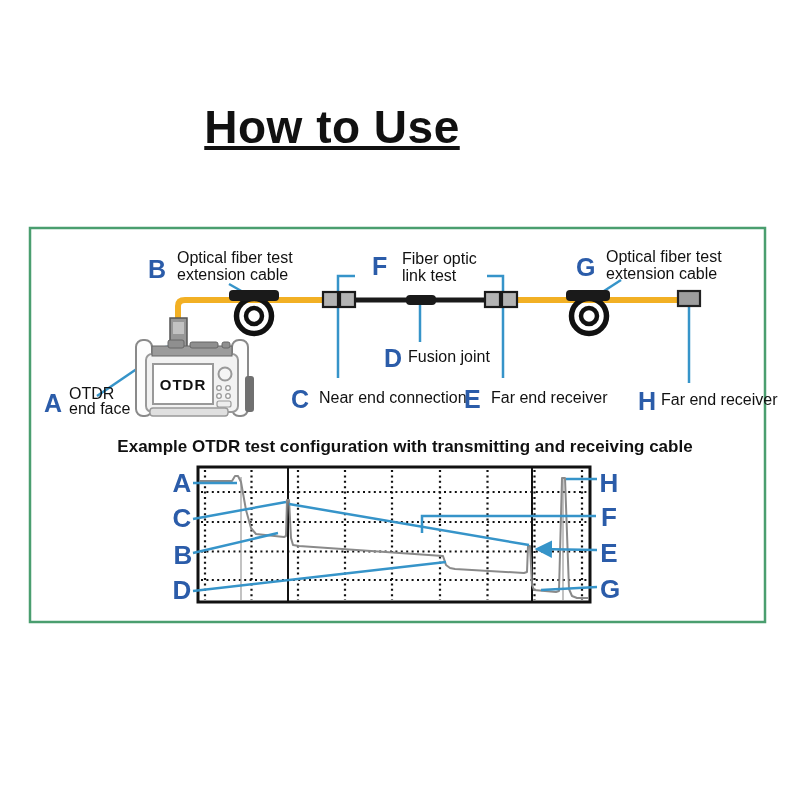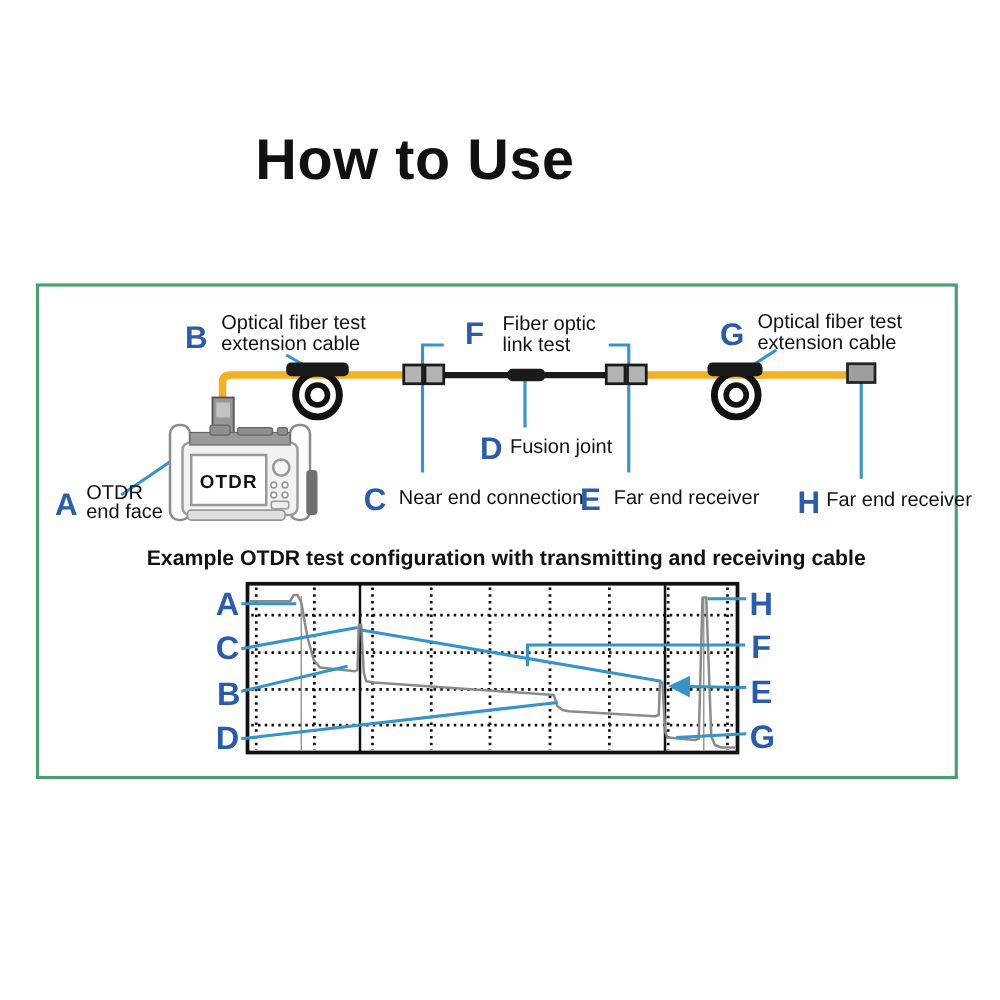--- a/index.html
+++ b/index.html
@@ -1,19 +1,19 @@
 <!DOCTYPE html>
 <html><head>
 <meta charset="utf-8">
 <style>
   html,body{margin:0;padding:0;background:#fff;}
   .page{position:relative;width:800px;height:800px;background:#fff;overflow:hidden;
         font-family:"Liberation Sans",sans-serif;}
   .title{position:absolute;left:0;top:100px;width:664px;text-align:center;
-         font-size:46px;font-weight:600;color:#111;letter-spacing:0.5px;}
+         font-size:46px;font-weight:600;color:#111;letter-spacing:0.5px;text-decoration:underline;}
   svg{position:absolute;left:0;top:0;}
   text{font-family:"Liberation Sans",sans-serif;}
   .letter{fill:#2b5ca9;font-weight:bold;font-size:25px;}
   .small{fill:#111;font-size:16px;}
   .chart-letter{fill:#2b5ca9;font-weight:bold;font-size:26px;text-anchor:middle;}
   .caption{fill:#111;font-size:17px;text-anchor:middle;font-weight:600;}
   .screen-label{fill:#111;font-size:15px;font-weight:bold;text-anchor:middle;letter-spacing:1px;}
   .leader{stroke:#3694c9;stroke-width:2.5;fill:none;}
   .trace{stroke:#8a8a8a;stroke-width:2;fill:none;stroke-linejoin:round;}
   .event-line{stroke:#9a9a9a;stroke-width:1.2;}

